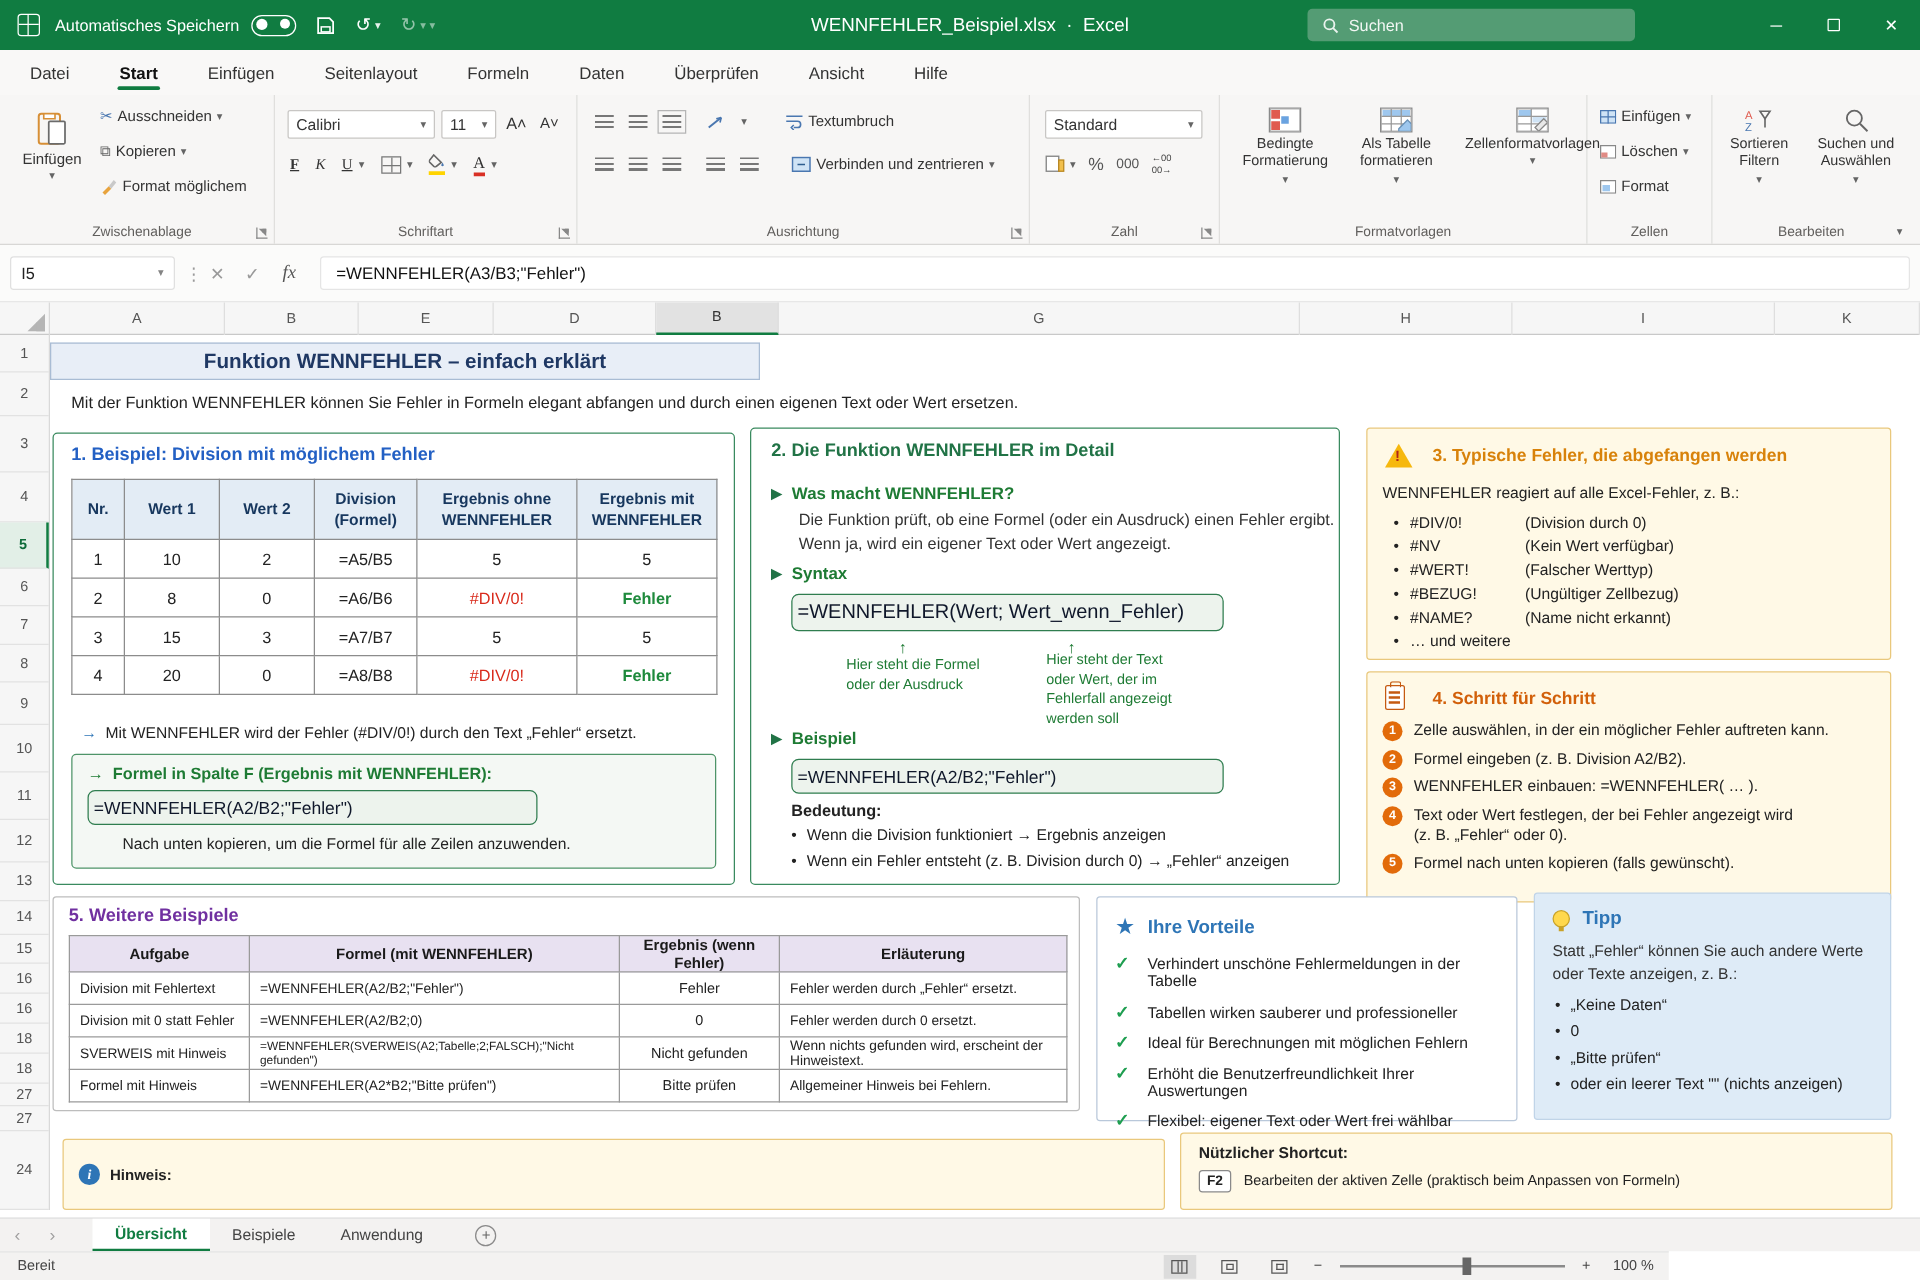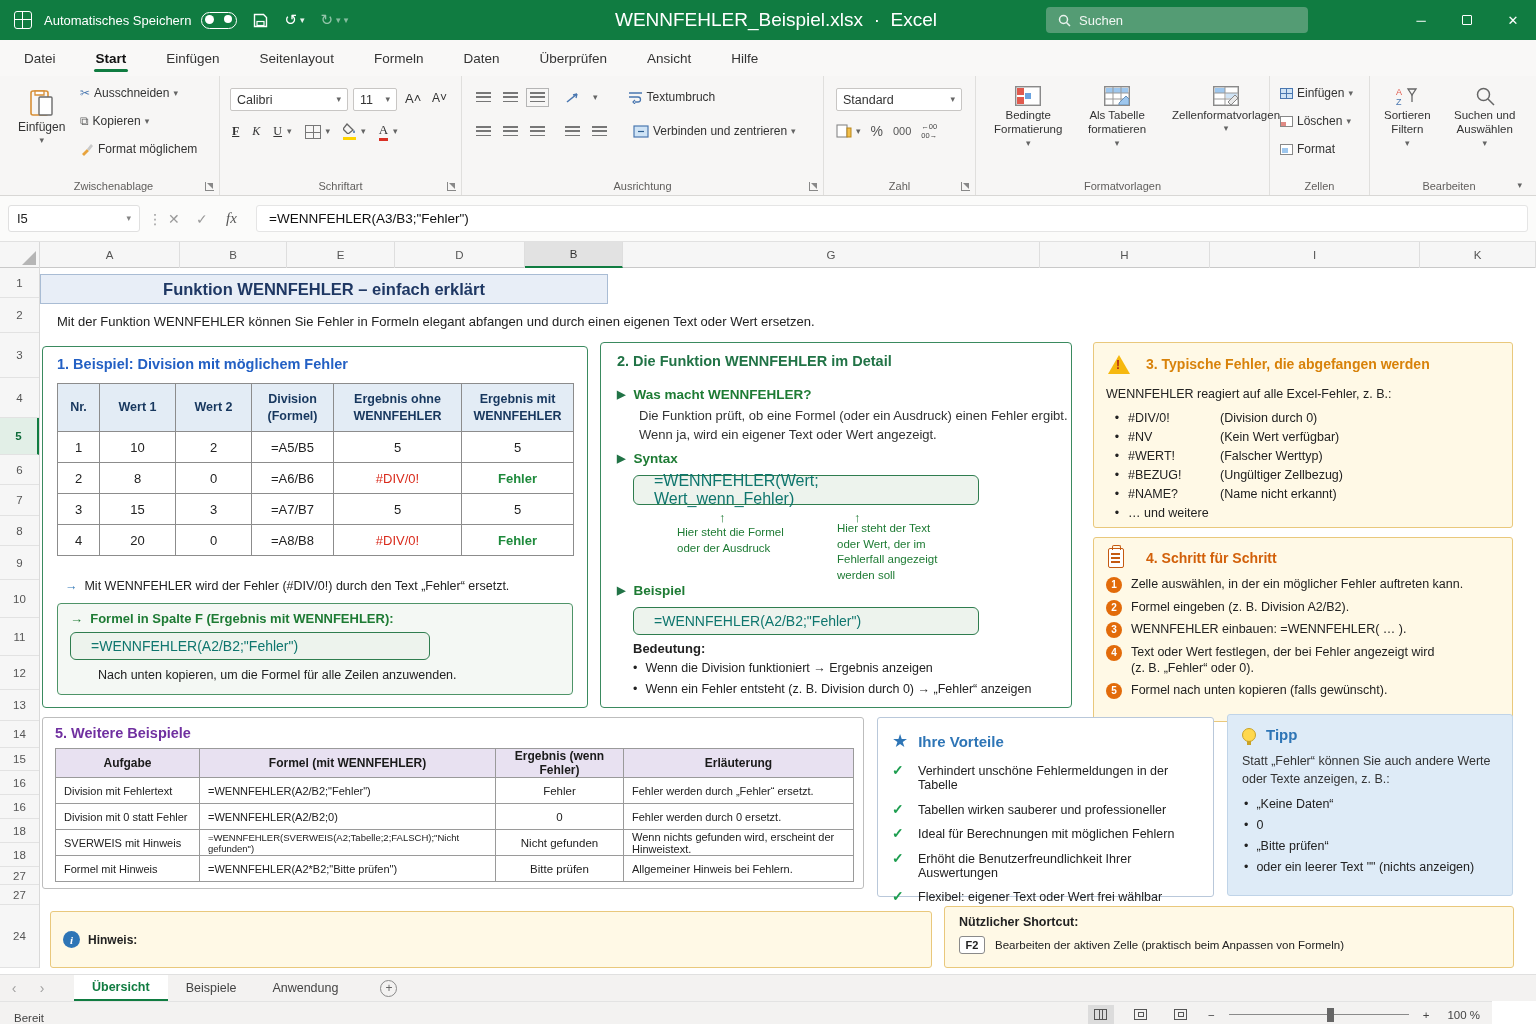--- a/index.html
+++ b/index.html
@@ -15,21 +15,21 @@
   #app-icon:before { content:""; position:absolute; left:7px; top:0; bottom:0; width:1.4px; background:#fff; }
   #app-icon:after  { content:""; position:absolute; top:7px; left:0; right:0; height:1.4px; background:#fff; }
   .toggle { width:36px; height:17px; border:1.6px solid #fff; border-radius:9px; margin-left:10px;
             position:relative; }
   .toggle .knob  { position:absolute; left:3px; top:2.5px; width:9px; height:9px; border-radius:50%; background:#fff; }
   .toggle .knob2 { position:absolute; right:4px; top:2.5px; width:8px; height:8px; border-radius:50%; background:#fff; }
   .tb-btn { margin-left:16px; display:flex; align-items:center; gap:3px; font-size:15px; cursor:default; }
   .tb-btn svg { display:block; }
   .chev { font-size:9px; line-height:1; opacity:.9; }
   .dim { opacity:.55; }
-  #tb-title { position:absolute; left:0; right:6px; text-align:center; font-size:19px; pointer-events:none;margin-left:22px; }
+  #tb-title { position:absolute; left:0; right:6px; text-align:center; font-size:15px; pointer-events:none;margin-left:22px; }
   #tb-search { position:absolute; left:1046px; top:7px; width:262px; height:26px; background:#549c74;
                border-radius:4px; display:flex; align-items:center; padding-left:12px; gap:8px; color:#f2f7f4; }
   #winbtns { position:absolute; right:0; top:0; height:40px; display:flex; }
   .winbtn { width:46px; height:40px; display:flex; align-items:center; justify-content:center; font-size:13px; }
   .maxbox { width:10px; height:10px; border:1.3px solid #fff; border-radius:1px; }
 
   
   #menubar { position:absolute; top:40px; left:0; width:1536px; height:36px; background:#f9f8f7;
              display:flex; align-items:center; padding-left:22px; gap:36px; font-size:13.5px; color:#333; }
   .menu-tab { position:relative; padding:8px 2px; cursor:default; }
@@ -114,21 +114,21 @@
   #box1-table td { height:31px; padding:0 6px; }
   td.red { color:#d92b1c; }
   td.green { color:#1e8a3c; font-weight:bold; }
   .arrow-blue { color:#2e75b6; font-weight:bold; }
   .arrow-green { color:#1e7b34; font-weight:bold; }
   #box1-note { position:absolute; left:22px; top:232px; font-size:12.5px; }
   #box1-panel { position:absolute; left:14px; top:256px; width:516px; height:92px; background:#f4f8f4;
                 border:1px solid #4e9468; border-radius:4px; }
   #box1-panel .ph { position:absolute; left:12px; top:7px; font-size:13px; font-weight:bold; color:#1e7b34; }
   .formula-box { background:#edf3ed; border:1.5px solid #2f7d4f; border-radius:6px;
-                 display:flex; align-items:center; padding:0 20px; color:#0f766e; }
+                 display:flex; align-items:center; padding:0 4px; color:#0f172a; }
   #box1-fbox { position:absolute; left:12px; top:28px; width:360px; height:28px; font-size:14px; }
   #box1-pnote { position:absolute; left:12px; top:64px; font-size:12.5px;margin-left:28px; }
 
   
   #box2 { left:600px; top:74px; width:472px; height:366px; }
   .sec-h { display:flex; align-items:center; gap:8px; font-size:13.5px; font-weight:bold; color:#1e7b34; }
   .tri { color:#217346; font-size:11px; }
   .body-txt { font-size:13px; color:#333; line-height:1.45; white-space:pre-line; }
   #box2-syntax { position:absolute; left:32px; top:132px; width:346px; height:30px; font-size:16px; }
   .up-arrow { position:absolute; color:#1e7b34; font-weight:bold; font-size:13px; }
@@ -189,22 +189,22 @@
             background:#fff; border:1px solid #8a8a8a; border-radius:3px; font-size:11px; font-weight:bold; }
 
   
   #sheettabs { position:absolute; top:974px; left:0; width:1536px; height:27px; background:#f3f2f1;
                border-top:1px solid #e0e0e0; display:flex; align-items:stretch; font-size:12.5px; color:#444; }
   .tab-nav { width:28px; display:flex; align-items:center; justify-content:center; color:#a0a0a0; font-size:14px; }
   .sheet-tab { padding:0 18px; display:flex; align-items:center; }
   .sheet-tab.active { background:#fff; color:#107C41; font-weight:bold; border-bottom:2.5px solid #107C41; }
   .addtab { width:17px; height:17px; border:1px solid #8a8a8a; border-radius:50%; color:#666;
             display:flex; align-items:center; justify-content:center; font-size:12px; margin:auto 0 auto 24px; }
-  #statusbar { position:absolute; top:1001px; left:0; width:1492px; height:23px; background:#f3f2f1;
-               border-top:1px solid #e3e3e3; display:flex; align-items:flex-end; font-size:11.5px; color:#444; }
+  #statusbar { position:absolute; top:1001px; left:0; width:1335px; height:23px; background:#f3f2f1;
+               border-top:1px solid #e3e3e3; display:flex; align-items:center; font-size:11.5px; color:#444; }
   #status-text { margin-left:14px; }
   #sb-right { position:absolute; right:12px; display:flex; align-items:center; gap:14px; }
   .view-ic { width:26px; height:19px; display:flex; align-items:center; justify-content:center; }
   .view-ic.active { background:#dcdcdc; }
   .vi1 { width:13px; height:11px; border:1px solid #555; position:relative; }
   .vi1:before { content:""; position:absolute; left:4px; top:0; bottom:0; width:1px; background:#555; }
   .vi1:after { content:""; position:absolute; right:3.5px; top:0; bottom:0; width:1px; background:#555; }
   .vi2 { width:13px; height:11px; border:1px solid #555; display:flex; align-items:center; justify-content:center; }
   .vi2 i { width:6px; height:5px; border:1px solid #555; display:block; }
   .slider { width:180px; height:1.5px; background:#8a8a8a; position:relative; }

